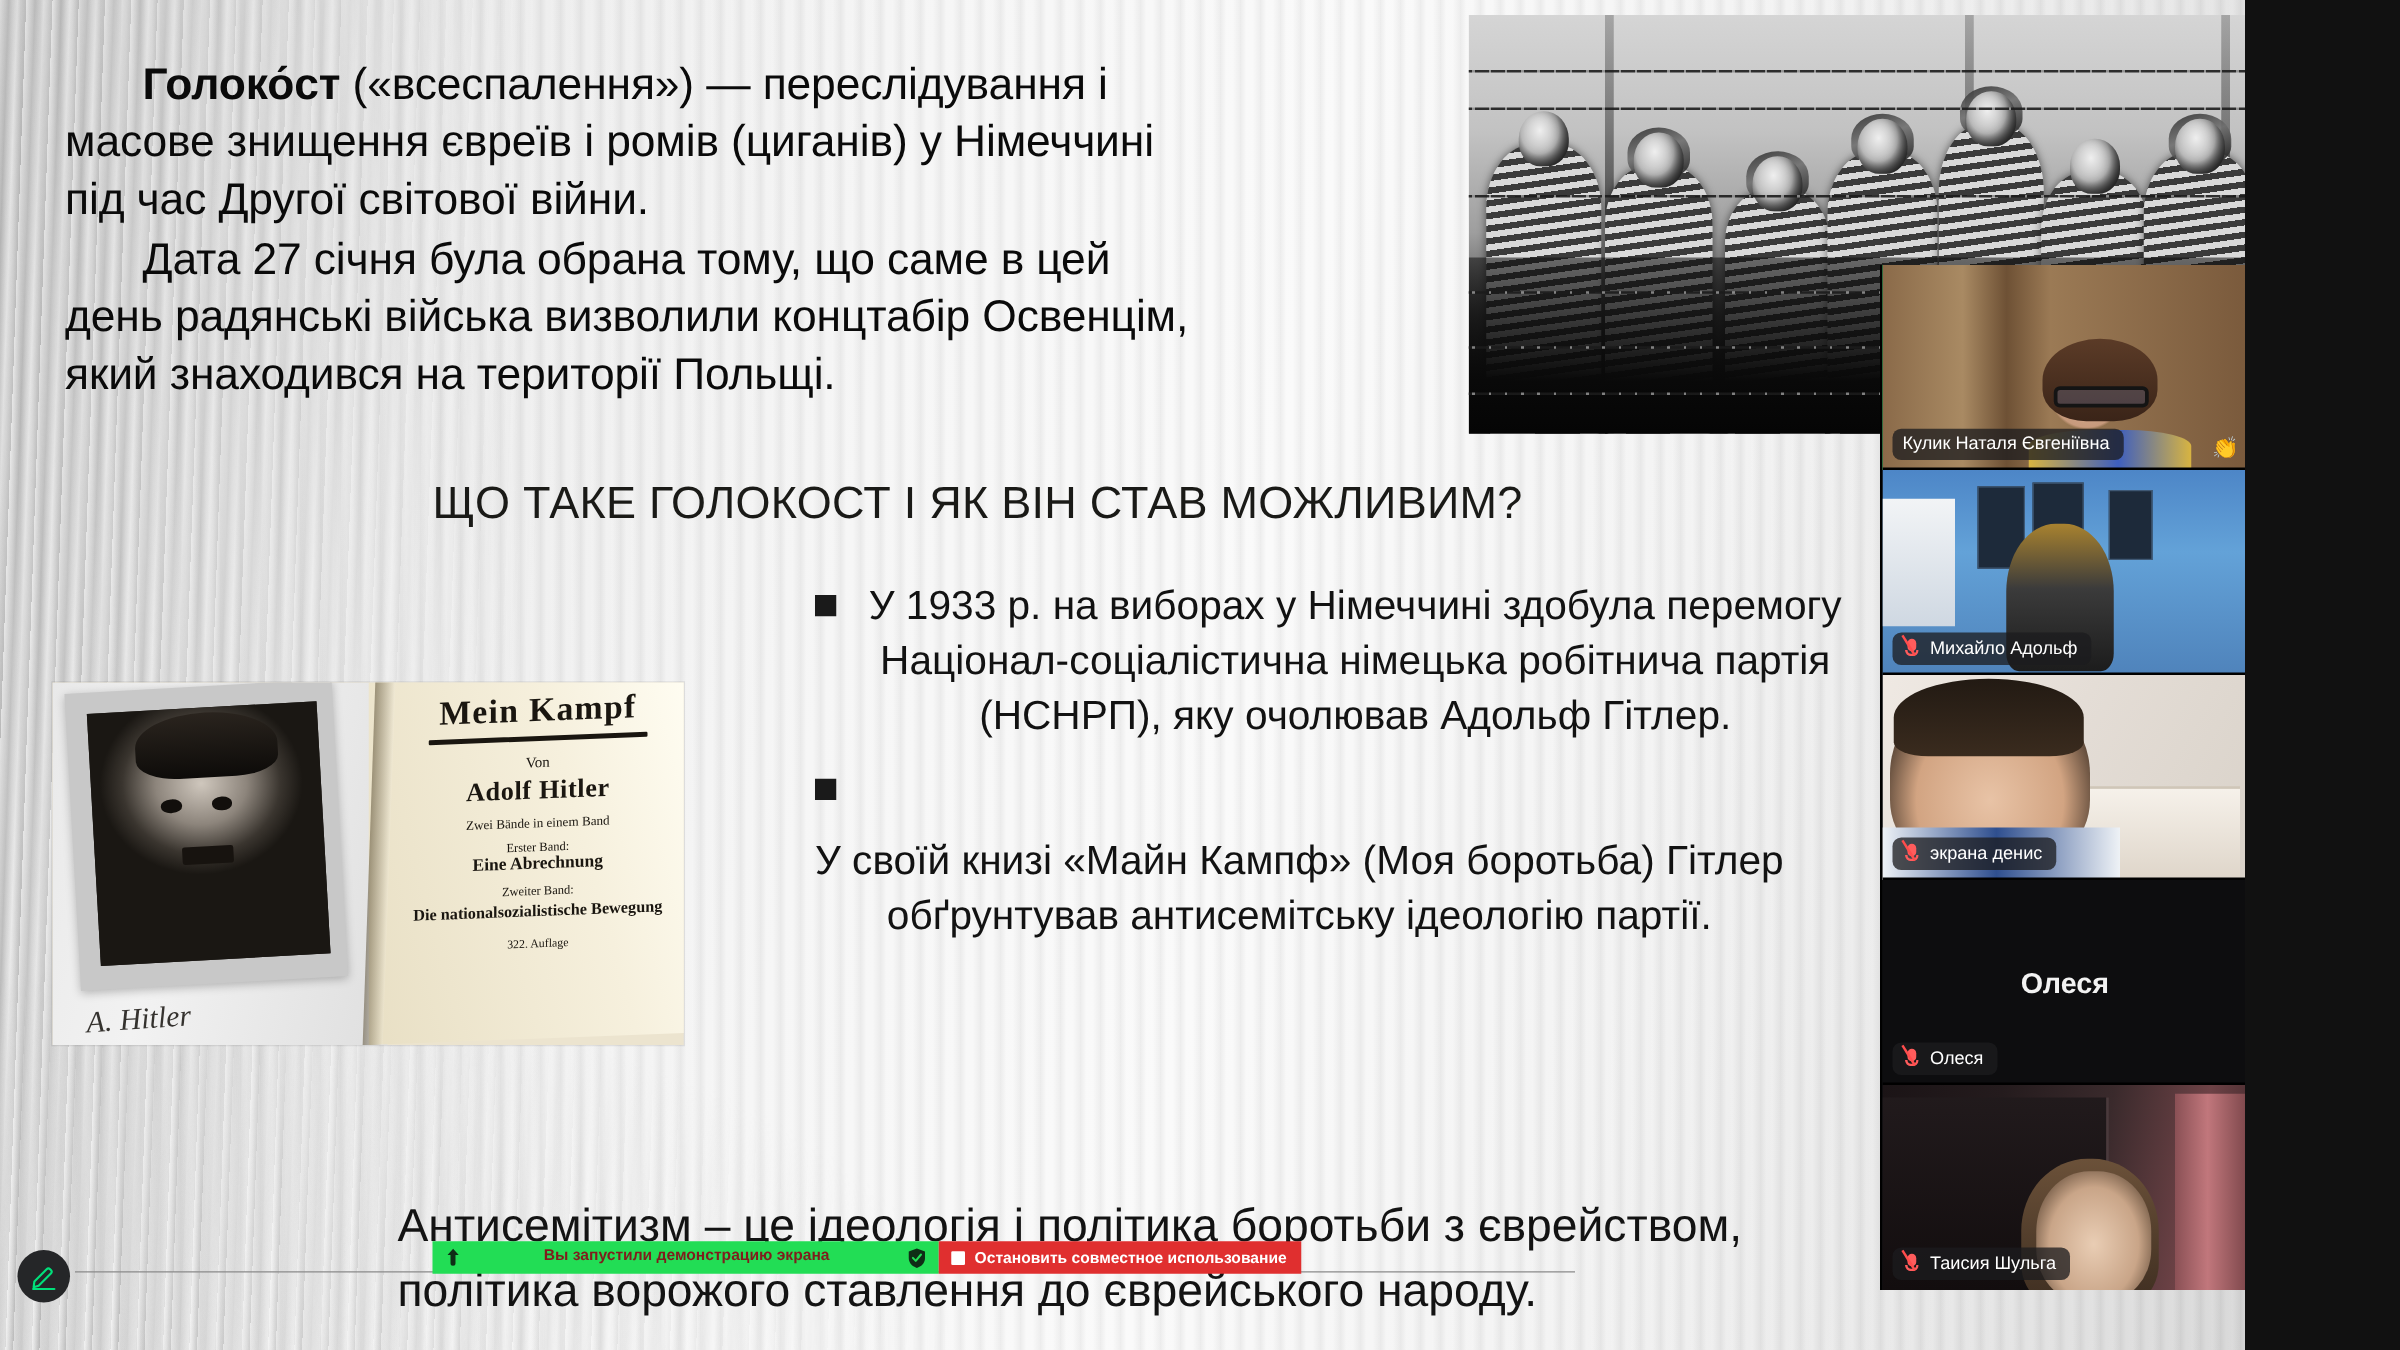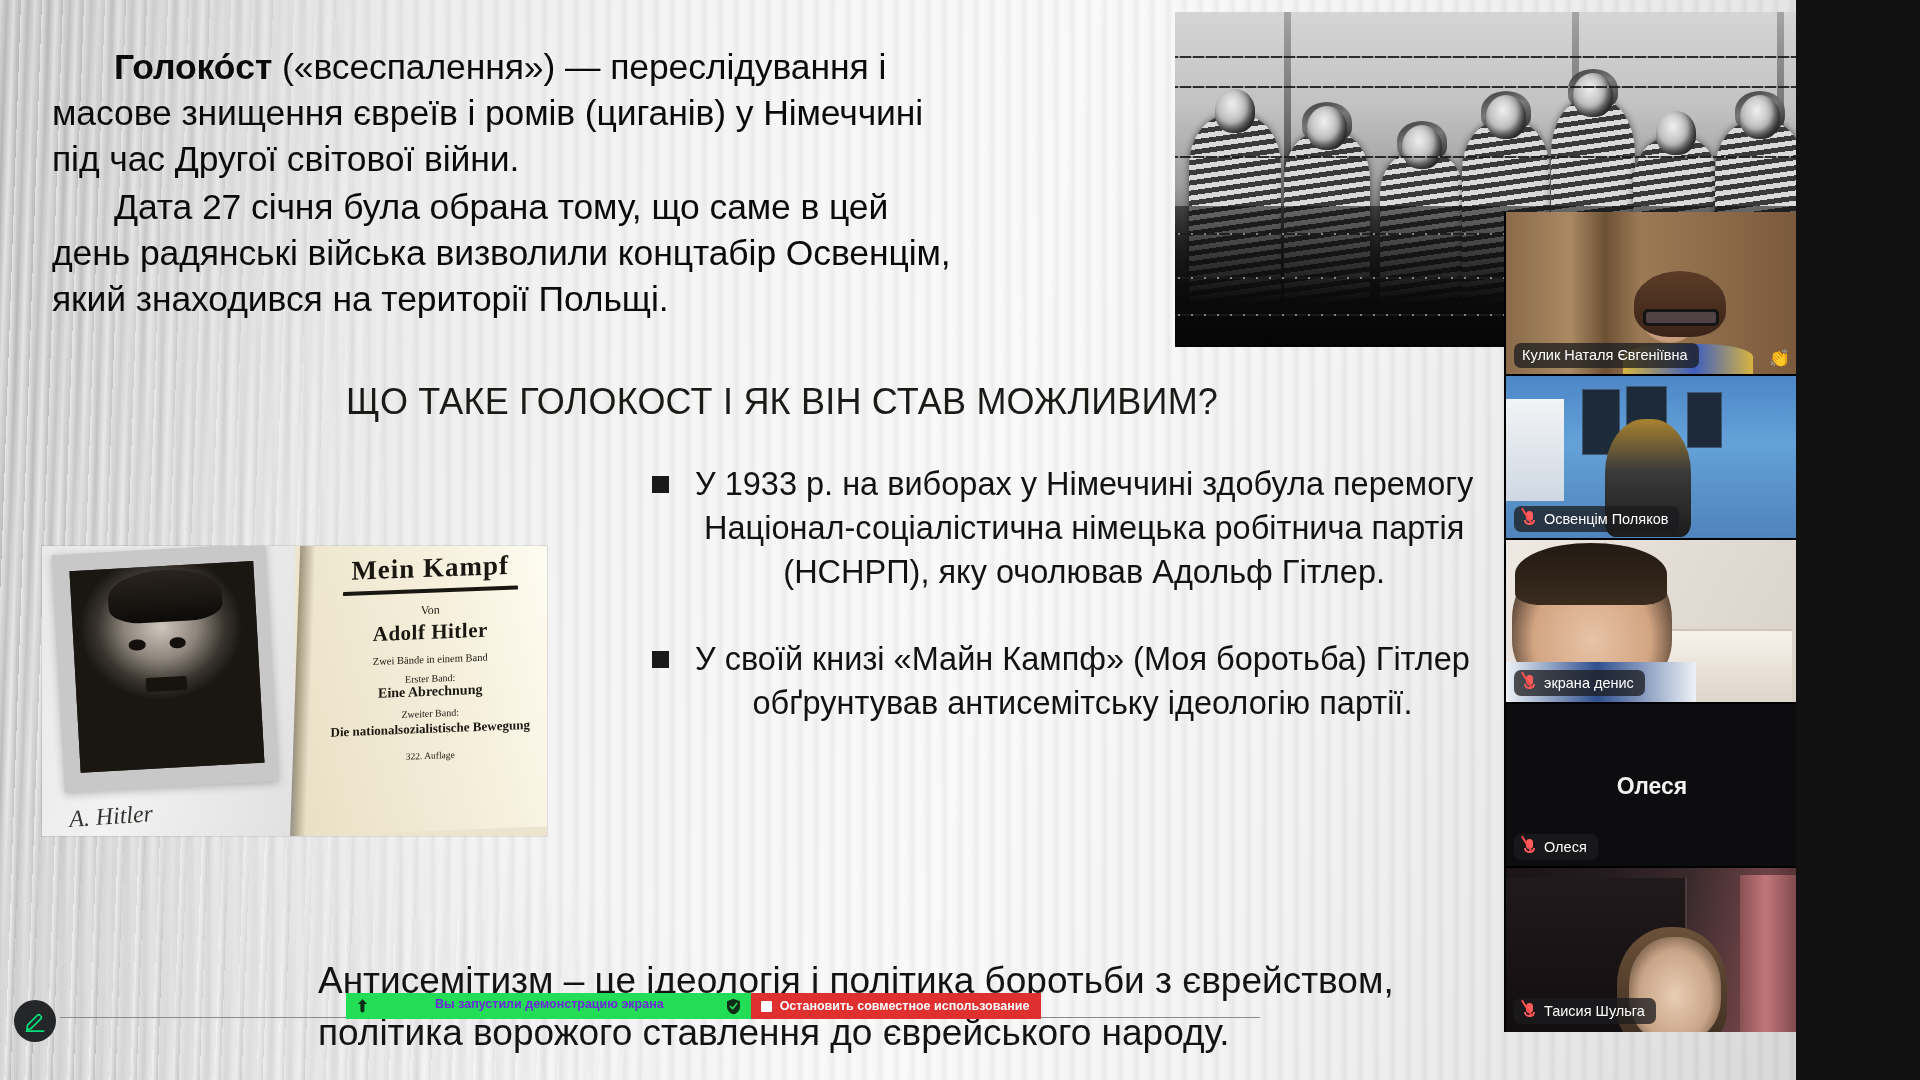--- a/index.html
+++ b/index.html
@@ -86,21 +86,21 @@
     line-height: 44px;
     color: #121212;
     z-index: 3;
     text-align: center;
   }
   .bullet {
     display: flex;
     align-items: flex-start;
     gap: 26px;
   }
-  .bullet + .bullet { margin-top: 43px; }
+  .bullet + .bullet { margin-top: 15px; flex-direction: column; }
   .bullet-marker {
     flex: 0 0 auto;
     width: 17px; height: 17px;
     background: #1a1a1a;
     margin-top: 14px;
   }
   .bullet-text { white-space: nowrap; }
 
   
   #bottom-note {
@@ -262,21 +262,21 @@
     font-weight: 700;
     white-space: nowrap;
     cursor: pointer;
   }
   #share-left {
     background: #22dd55;
     color: #0c2a13;
     display: flex; align-items: center; gap: 0;
     padding: 0 10px;
   }
-  #share-left .lbl { margin: 0 62px 4px 66px; color: #6d28d9; }
+  #share-left .lbl { margin: 0 62px 4px 66px; color: #7f1d1d; }
   #share-right {
     background: #e02f2f;
     color: #ffffff;
     display: flex; align-items: center; gap: 8px;
     padding: 0 12px 0 10px;
   }
   .stop-square {
     width: 11px; height: 11px;
     background: #ffffff;
     border-radius: 1px;
@@ -591,21 +591,21 @@
         <span class="mk-poster" style="left:41%; top:6%; width:14%; height:30%"></span>
         <span class="mk-poster" style="left:62%; top:10%; width:12%; height:34%"></span>
         <span class="mk-person"></span>
       </div>
       <div class="name-chip">
         <span class="mic-muted">
           <span class="body"></span>
             <span class="stand"></span>
             <span class="slash"></span>
         </span>
-        <span>Освенцім Поляков</span>
+        <span>Михайло Адольф</span>
       </div>
       <div class="tile-seam"></div>
     </div>
 
     <div class="tile">
       <div class="bg bg-denis">
         <span class="dn-furn"></span>
         <span class="dn-head"></span>
         <span class="dn-hair"></span>
         <span class="dn-shirt"></span>

